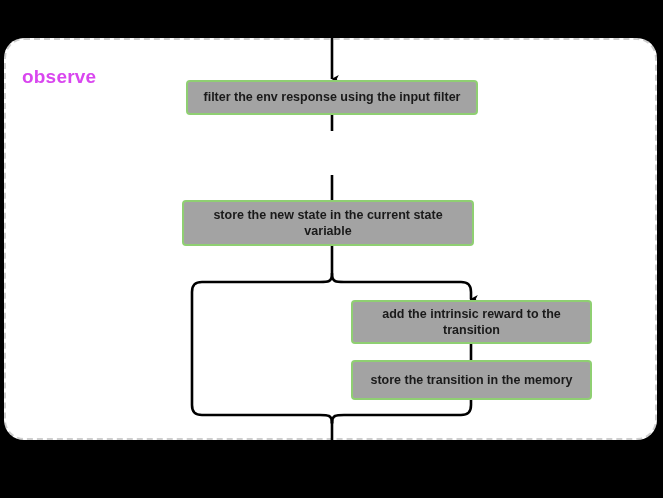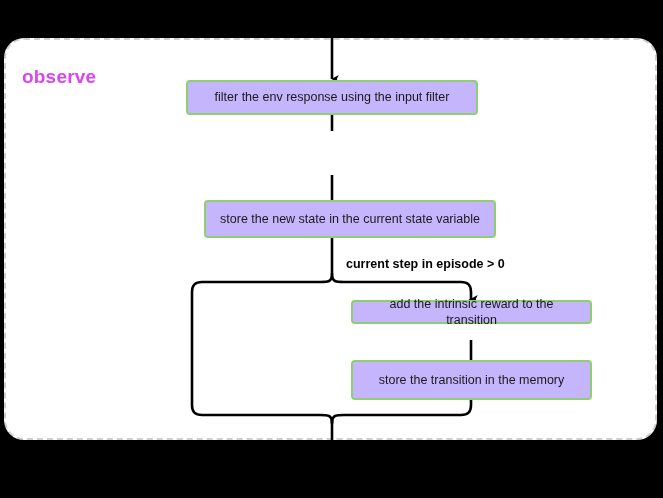--- a/index.html
+++ b/index.html
@@ -42,31 +42,32 @@
     left: 0;
     top: 0;
     width: 663px;
     height: 498px;
     pointer-events: none;
   }
   
   .node {
     position: absolute;
     box-sizing: border-box;
-    background: #c4b5fd;
+    background: #a3a3a3;
     border: 2.5px solid #8fcf72;
     border-radius: 4px;
     display: flex;
     align-items: center;
     justify-content: center;
     text-align: center;
     color: #1a1a1a;
     font-size: 12.5px;
     line-height: 1.32;
     padding: 3px 10px;
+    font-weight: bold;
   }
   .node-label { display: block; }
   .edge-label {
     position: absolute;
     font-size: 12.5px;
     font-weight: bold;
     color: #000000;
     white-space: nowrap;
   }
 </style>
@@ -105,27 +106,26 @@
     <path d="M 471 400 L 471 405 C 471 412, 468 415, 461 415 L 344 415 C 336 415, 332 415, 332 423" stroke="#000000" stroke-width="2.6" fill="none" stroke-linecap="round"></path>
 
     <path d="M 332 420 L 332 460" stroke="#000000" stroke-width="2.6" fill="none"></path>
   </svg>
 
   <div class="node" style="left:186px; top:80px; width:292px; height:35px;">
     <span class="node-label">filter the env response using the input filter</span>
   </div>
 
 
-  <div class="node" style="left:204px; top:200px; width:292px; height:38px;">
+  <div class="node" style="left:182px; top:200px; width:292px; height:46px;">
     <span class="node-label">store the new state in the current state variable</span>
   </div>
 
-  <div class="node" style="left:351px; top:300px; width:241px; height:24px;">
+  <div class="node" style="left:351px; top:300px; width:241px; height:44px;">
     <span class="node-label">add the intrinsic reward to the transition</span>
   </div>
 
   <div class="node" style="left:351px; top:360px; width:241px; height:40px;">
     <span class="node-label">store the transition in the memory</span>
   </div>
 
-  <div class="edge-label" style="left:346px; top:257px;">current step in episode &gt; 0</div>
 
 </div>
 
 </body></html>

